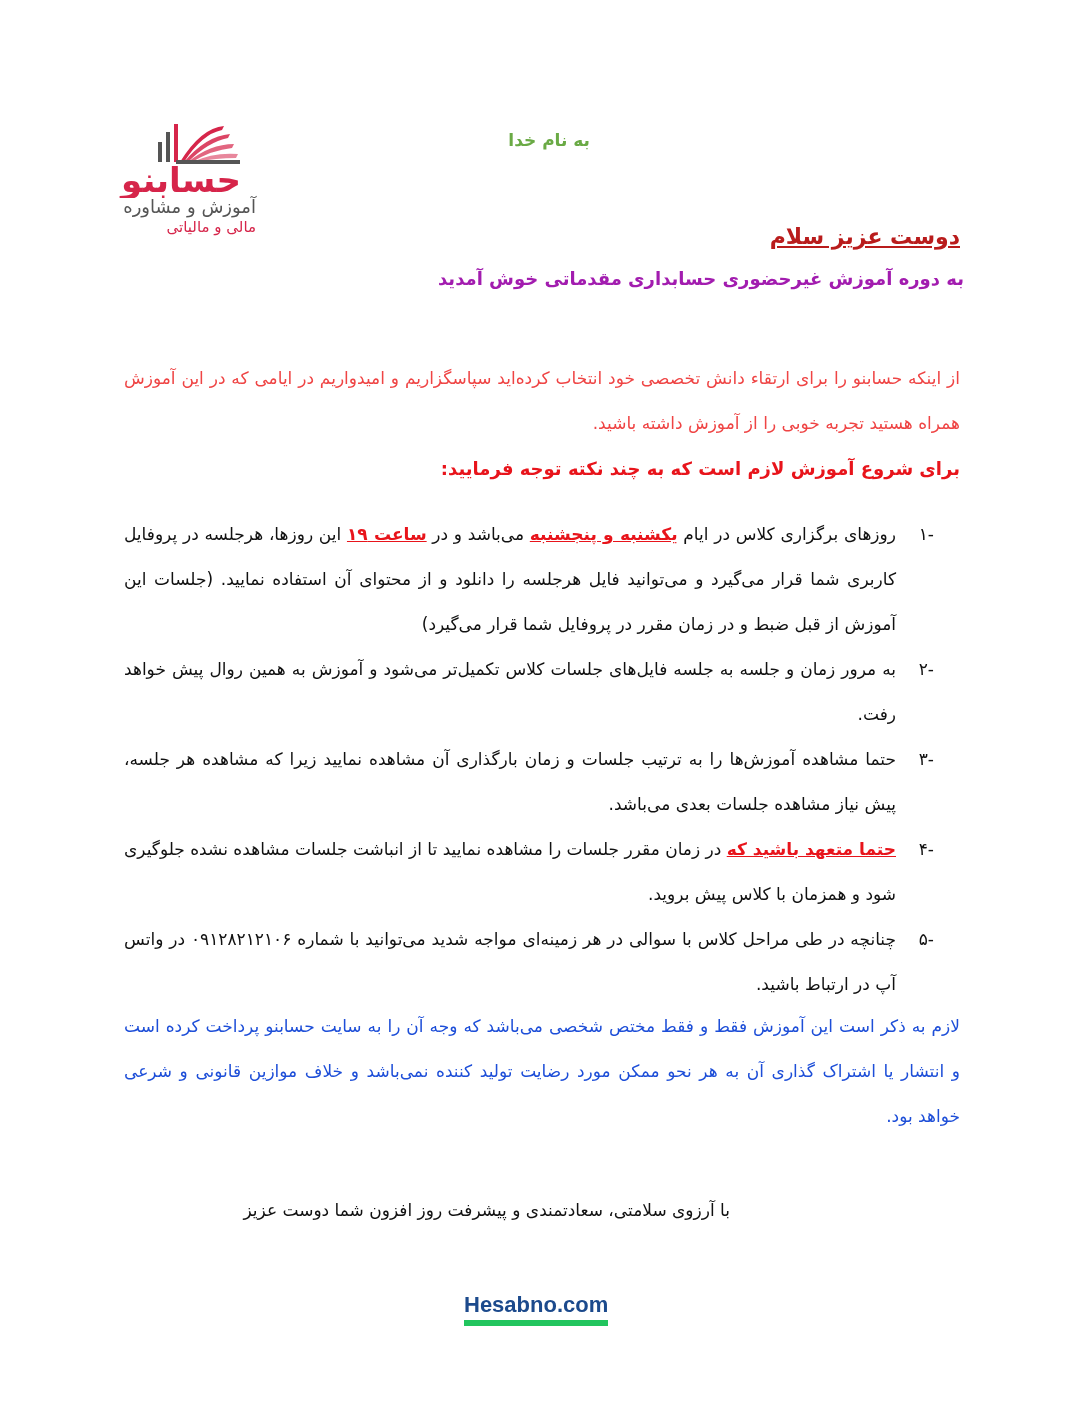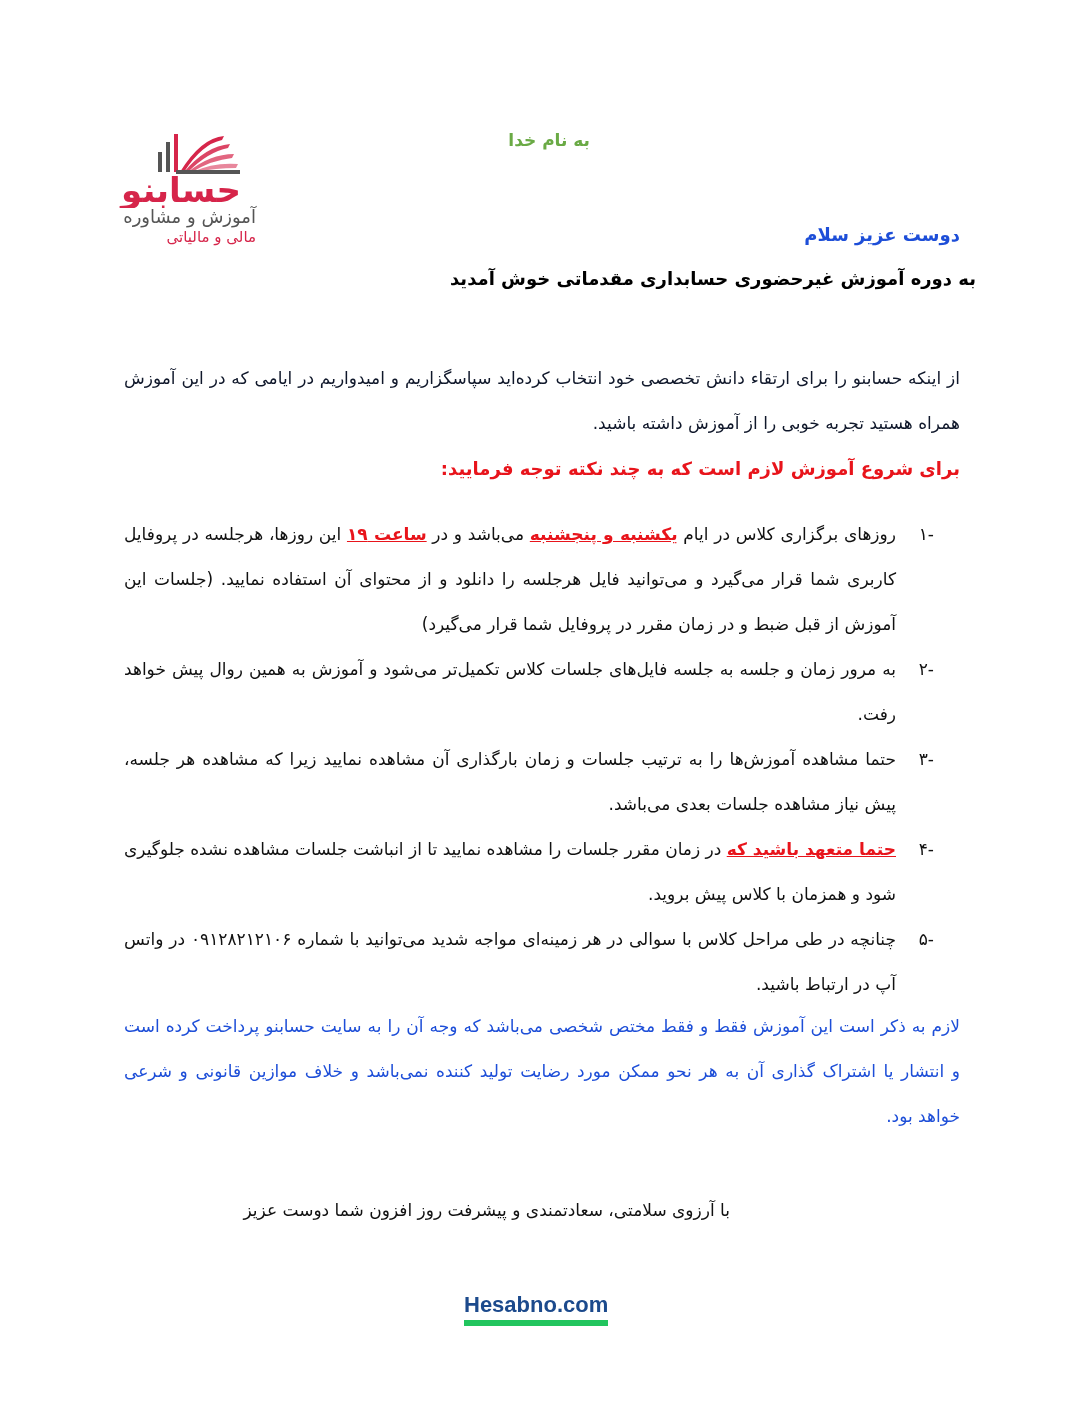--- a/index.html
+++ b/index.html
@@ -2,45 +2,45 @@
 <html><head>
   <meta charset="utf-8">
   <style>
     html, body { margin: 0; padding: 0; background: #ffffff; }
     body {
       width: 1088px; height: 1408px; position: relative; overflow: hidden;
       font-family: "DejaVu Sans", "Liberation Sans", sans-serif;
       color: #111111;
     }
     .logo {
-      position: absolute; left: 106px; top: 128px; width: 150px; height: 130px;
+      position: absolute; left: 106px; top: 118px; width: 150px; height: 130px;
     }
     .logo-text-1 {
       position: absolute; left: 0; top: 78px; width: 150px; text-align: right;
       font-size: 18px; color: #555555; direction: rtl;
     }
     .logo-text-2 {
       position: absolute; left: 0; top: 100px; width: 150px; 
       font-size: 15px; color: #d6254a; direction: rtl;
     }
     .bismillah {
       position: absolute; left: 440px; top: 130px; width: 150px; text-align: right;
       font-size: 17px; font-weight: bold; color: #6aaa45; direction: rtl;
     }
     .greeting {
-      position: absolute; right: 128px; top: 224px; font-size: 18px; font-weight: bold;
-      direction: rtl; color: #1d4ed8;
+      position: absolute; right: 128px; top: 224px; font-size: 22px; font-weight: bold;
+      direction: rtl; color: #b91c1c; text-decoration: underline;
     }
     .welcome {
-      position: absolute; right: 112px; top: 268px; font-size: 18px; font-weight: bold;
-      direction: rtl; color: #000000;
+      position: absolute; right: 124px; top: 268px; font-size: 18px; font-weight: bold;
+      direction: rtl; color: #a21caf;
     }
     .intro {
       position: absolute; left: 124px; width: 836px; top: 356px; font-size: 17px;
-      line-height: 45px; text-align: justify; direction: rtl; color: #0f172a;
+      line-height: 45px; text-align: justify; direction: rtl; color: #ef4444;
     }
     .notice-heading {
       position: absolute; right: 128px; top: 458px; font-size: 18px; font-weight: bold;
       color: #e8141b; direction: rtl;
     }
     .list {
       position: absolute; left: 124px; width: 836px; top: 512px; margin: 0; padding: 0;
       list-style: none; direction: rtl;
     }
     .list-item {

